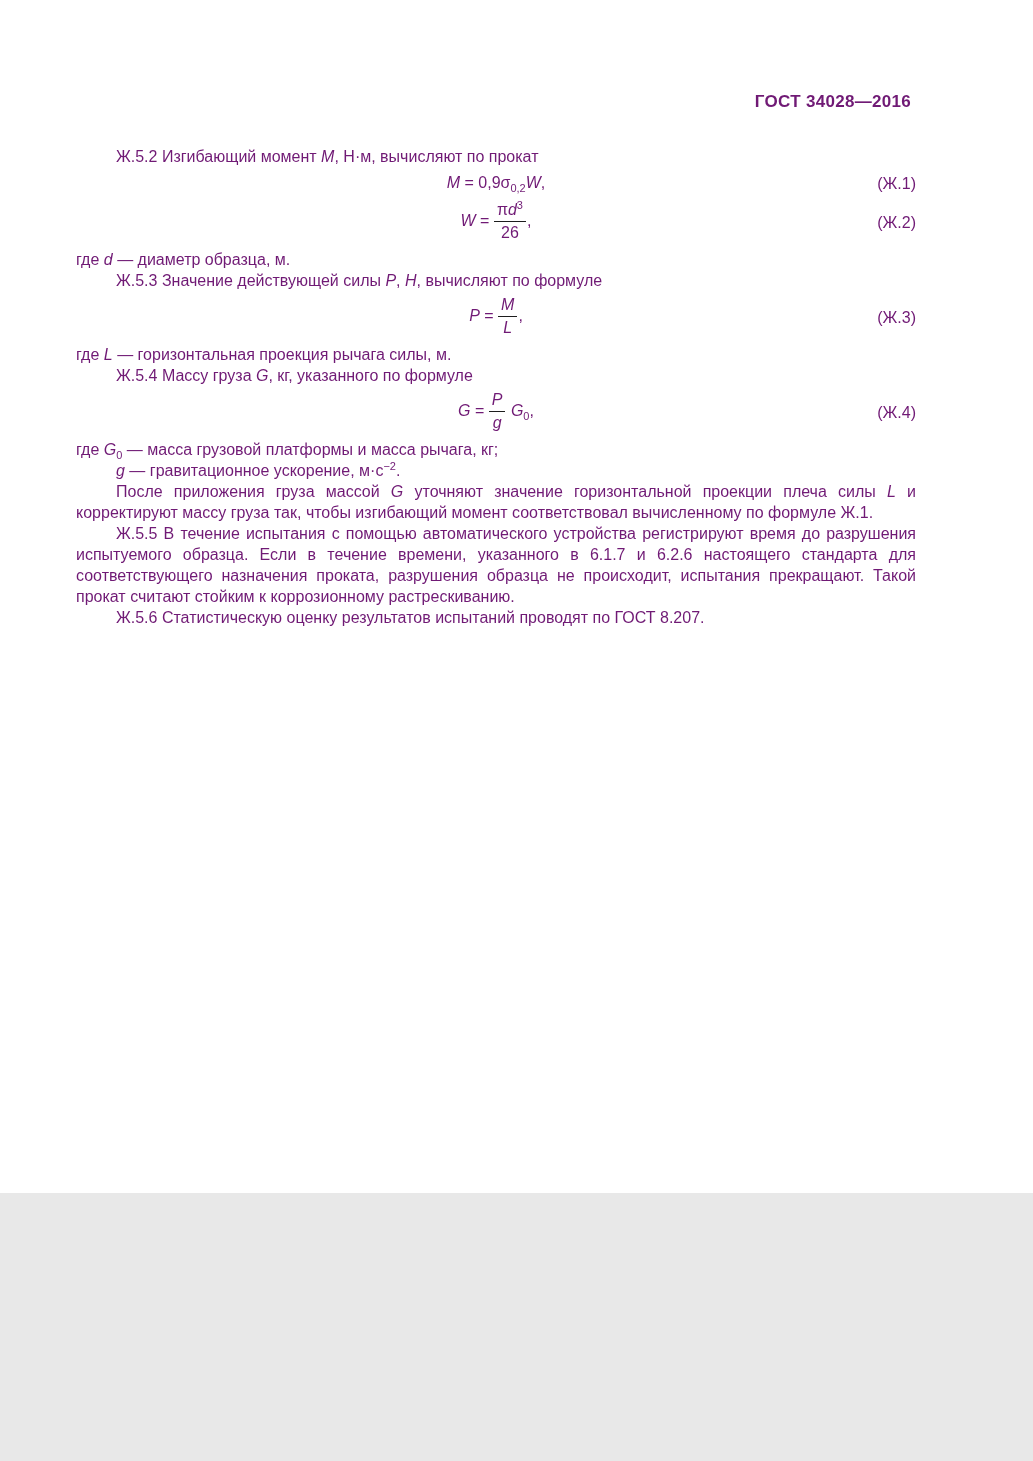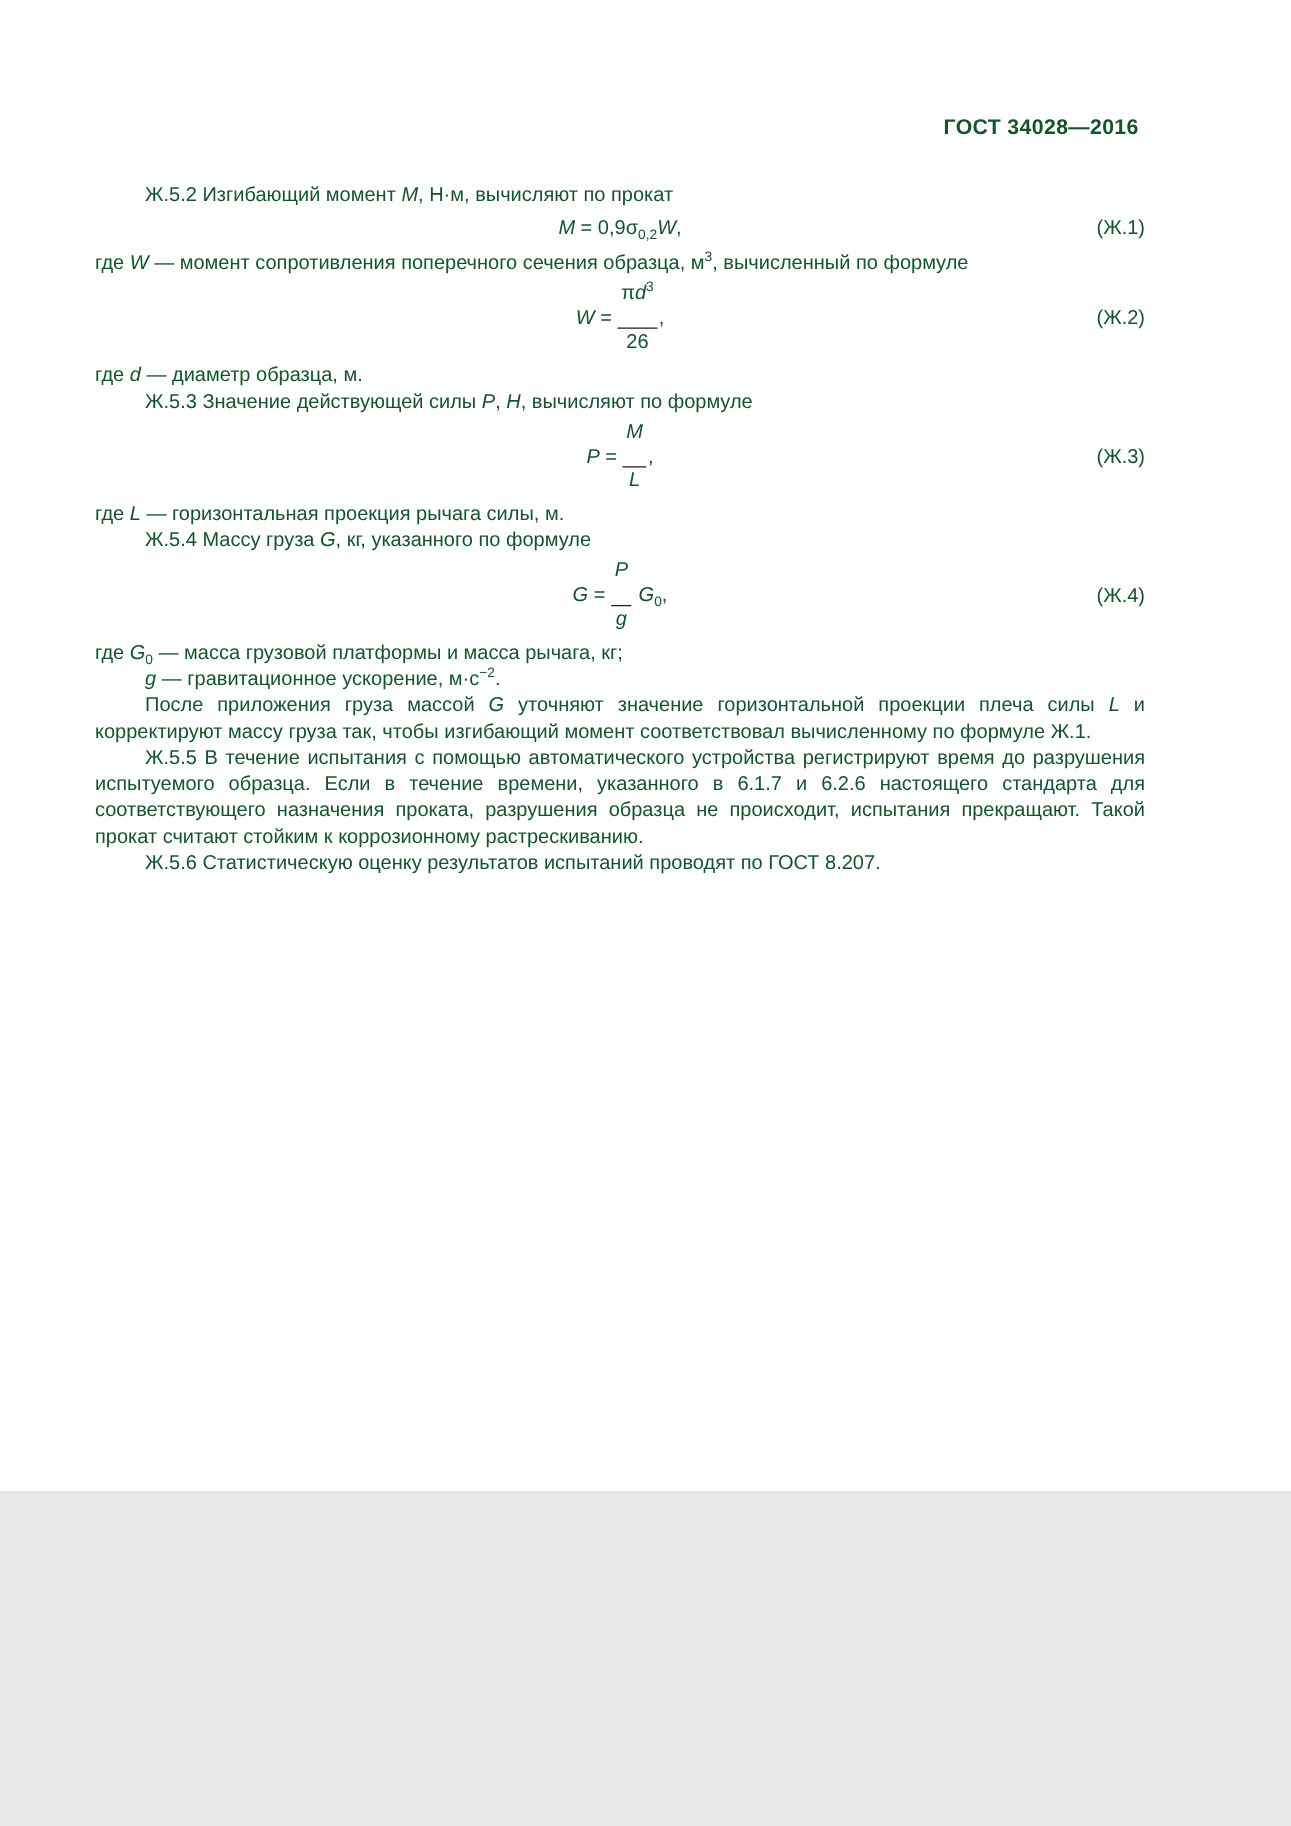--- a/index.html
+++ b/index.html
@@ -4,21 +4,21 @@
 <style>
   * { box-sizing: border-box; }
   html, body { margin: 0; padding: 0; background: #e8e8e8; }
   .page {
     position: relative;
     width: 1033px;
     height: 1193px;
     margin: 0 auto;
     background: #ffffff;
     font-family: "Liberation Sans", sans-serif;
-    color: #14532d;
+    color: #701a75;
     overflow: hidden;
   }
   .header {
     position: absolute;
     top: 92px;
     right: 122px;
     font-size: 17px;
     font-weight: bold;
     letter-spacing: 0.3px;
   }
@@ -46,21 +46,21 @@
     transform: translateY(-50%);
     margin-left: 19px;
   }
   .frac {
     display: inline-flex;
     flex-direction: column;
     align-items: center;
     vertical-align: middle;
     line-height: 20px;
   }
-  .frac .num { border-bottom: 1.4px solid #1d1d1d; padding: 0 3px 17px; }
+  .frac .num { border-bottom: 1.4px solid #1d1d1d; padding: 0 3px 1px; }
   .frac .den { padding-top: 1px; }
   .ftail { margin-left: 1px; }
   .it { font-style: italic; }
   .sup { font-size: 11px; vertical-align: super; line-height: 0; }
   .sub { font-size: 11px; vertical-align: sub; line-height: 0; }
   .page-number {
     position: absolute;
     top: 1386px;
     left: 884px;
     font-size: 16px;
@@ -77,21 +77,20 @@
 
   <div class="content">
 
     <p class="para indent"><span>Ж.5.2  Изгибающий момент </span><span class="it">M</span><span>, Н·м, вычисляют по прокат</span></p>
 
     <div class="formula-row">
       <span class="formula"><span class="it">M</span><span> = 0,9σ</span><span class="sub">0,2</span><span class="it">W</span><span>,</span></span>
       <span class="flabel">(Ж.1)</span>
     </div>
 
-    <p class="para"><span>где </span><span class="it">W</span><span> — момент сопротивления поперечного сечения образца, м</span><span class="sup">3</span><span>, вычисленный по формуле</span></p>
 
     <div class="formula-row tall">
       <span class="formula"><span><span class="it">W</span><span> = </span></span><span class="frac">
             <span class="num"><span>π</span><span class="it">d</span><span class="sup">3</span></span>
             <span class="den"><span>26</span></span>
           </span><span class="ftail"><span>,</span></span></span>
       <span class="flabel">(Ж.2)</span>
     </div>
 
     <p class="para"><span>где </span><span class="it">d</span><span> — диаметр образца, м.</span></p>

